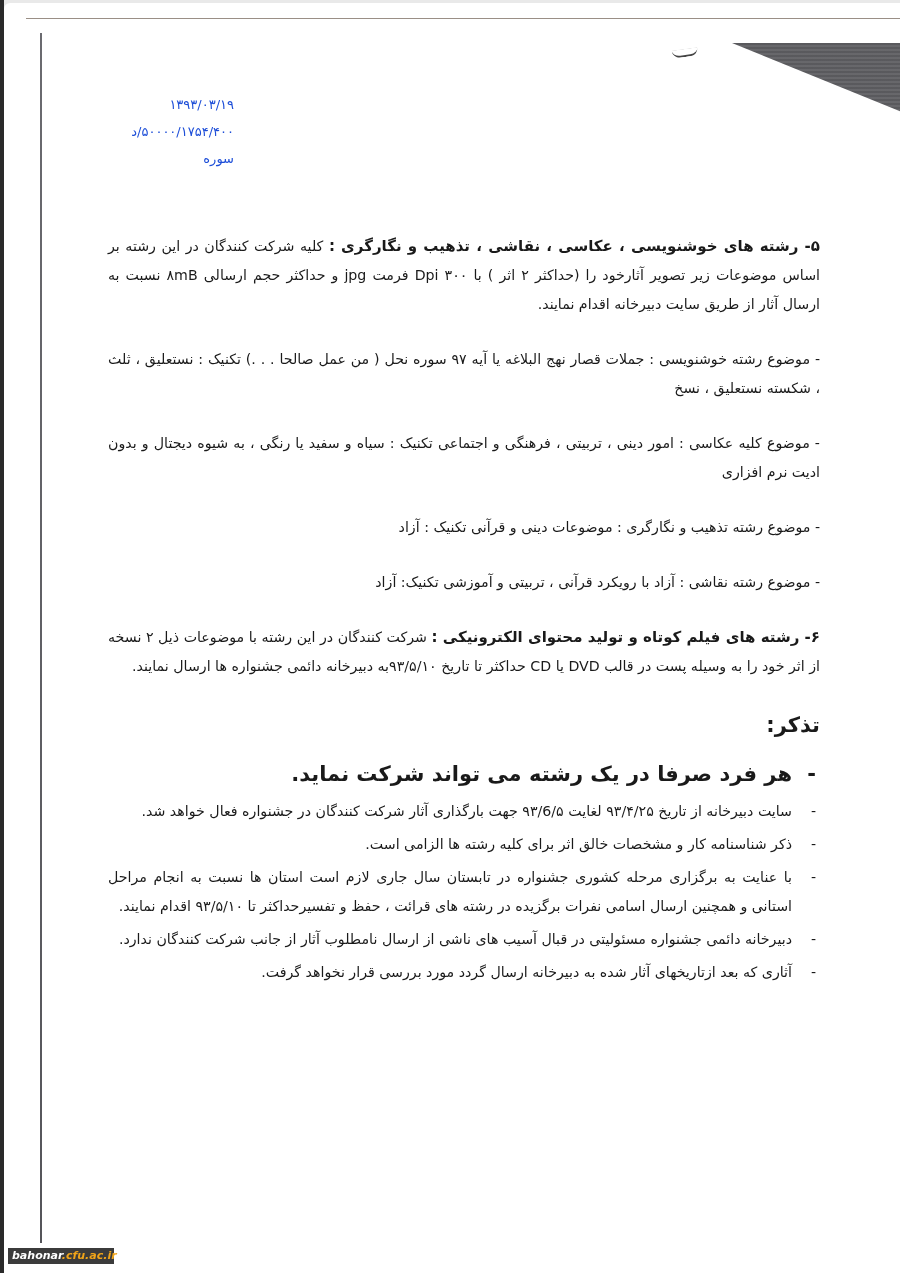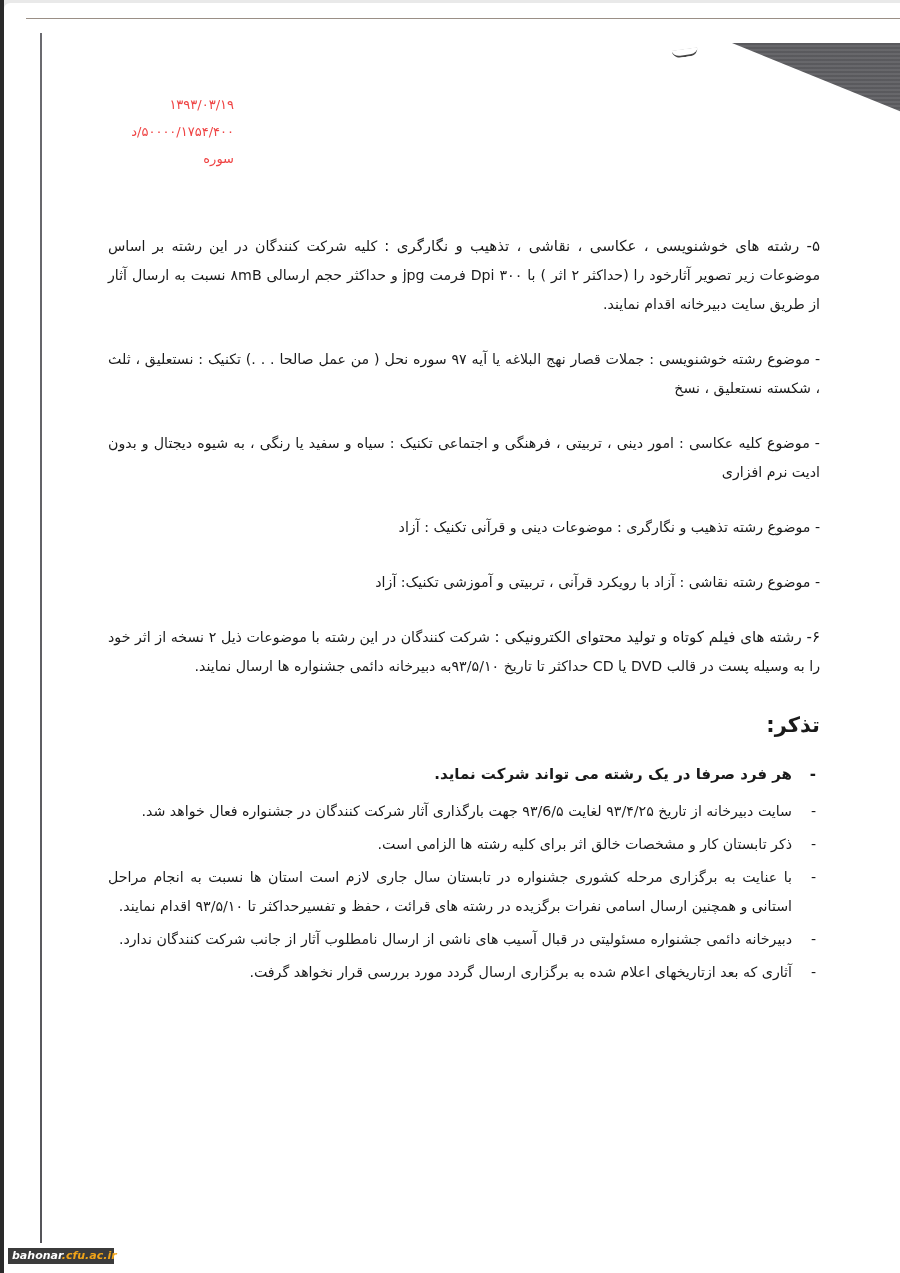--- a/index.html
+++ b/index.html
@@ -29,36 +29,36 @@
       background: repeating-linear-gradient(0deg, #4b4b4f 0 2px, #5a5a5e 2px 4px);
       clip-path: polygon(0 0, 100% 0, 100% 100%);
       opacity: .92;
     }
     .pen-mark {
       position: absolute; left: 668px; top: 46px; width: 26px; height: 6px;
       border-bottom: 2px solid #444; border-radius: 0 0 10px 10px; transform: rotate(-8deg);
     }
     .meta {
       position: absolute; left: 100px; top: 88px; width: 130px;
-      direction: rtl; text-align: right; font-size: 13px; color: #ef4444; line-height: 27px;
+      direction: rtl; text-align: right; font-size: 13px; color: #1d4ed8; line-height: 27px;
     }
     .content {
       position: absolute; left: 108px; top: 232px; width: 712px;
       direction: rtl; text-align: justify; font-size: 14.2px; line-height: 29px;
     }
     .content p { margin: 0; }
-    .bold { font-weight: normal; font-size: 15px; }
+    .bold { font-weight: bold; font-size: 15px; }
     .gap-m { margin-top: 26px !important; }
     .note-title { font-weight: bold; font-size: 21px; margin-top: 30px !important; }
     ul.notes { list-style: none; padding: 0; margin: 20px 0 0 0; }
     ul.notes li { position: relative; padding-right: 28px; margin-bottom: 4px; }
     ul.notes li::before {
       content: "-"; position: absolute; right: 4px; top: 0;
     }
-    ul.notes li.first { font-weight: bold; font-size: 15px; margin-bottom: 8px; }
+    ul.notes li.first { font-weight: bold; font-size: 21px; margin-bottom: 8px; }
     .watermark {
       position: absolute; left: 8px; top: 1248px; width: 102px; height: 16px;
       background: #3b3b3b; color: #ffffff; font-style: italic; font-weight: bold;
       font-size: 11px; line-height: 16px; padding-left: 4px;
       font-family: "DejaVu Sans", sans-serif;
     }
     .watermark .accent { color: #f0a419; }
   </style>
 </head>
 <body>
@@ -89,22 +89,22 @@
 
   <p class="gap-m">
     <span class="bold">۶- رشته های فیلم کوتاه و تولید محتوای الکترونیکی :</span>
     <span>شرکت کنندگان در این رشته با موضوعات ذیل ۲ نسخه از اثر خود را به وسیله پست در قالب DVD یا CD حداکثر تا تاریخ ۹۳/۵/۱۰به دبیرخانه دائمی جشنواره ها ارسال نمایند.</span>
   </p>
 
   <p class="note-title">تذکر:</p>
   <ul class="notes">
     <li class="first">هر فرد صرفا در یک رشته می تواند شرکت نماید.</li>
     <li>سایت دبیرخانه از تاریخ ۹۳/۴/۲۵ لغایت ۹۳/6/۵ جهت بارگذاری آثار شرکت کنندگان در جشنواره فعال خواهد شد.</li>
-    <li>ذکر تابستان کار و مشخصات خالق اثر برای کلیه رشته ها الزامی است.</li>
+    <li>ذکر شناسنامه کار و مشخصات خالق اثر برای کلیه رشته ها الزامی است.</li>
     <li>با عنایت به برگزاری مرحله کشوری جشنواره در تابستان سال جاری لازم است استان ها نسبت به انجام مراحل استانی و همچنین ارسال اسامی نفرات برگزیده در رشته های قرائت ، حفظ و تفسیرحداکثر تا ۹۳/۵/۱۰ اقدام نمایند.</li>
     <li>دبیرخانه دائمی جشنواره مسئولیتی در قبال آسیب های ناشی از ارسال نامطلوب آثار از جانب شرکت کنندگان ندارد.</li>
-    <li>آثاری که بعد ازتاریخهای اعلام شده به برگزاری ارسال گردد مورد بررسی قرار نخواهد گرفت.</li>
+    <li>آثاری که بعد ازتاریخهای آثار شده به دبیرخانه ارسال گردد مورد بررسی قرار نخواهد گرفت.</li>
   </ul>
 </div>
 
 <div class="watermark">
   <span>bahonar</span><span class="accent">.cfu.ac.ir</span>
 </div>
 
 </body></html>

